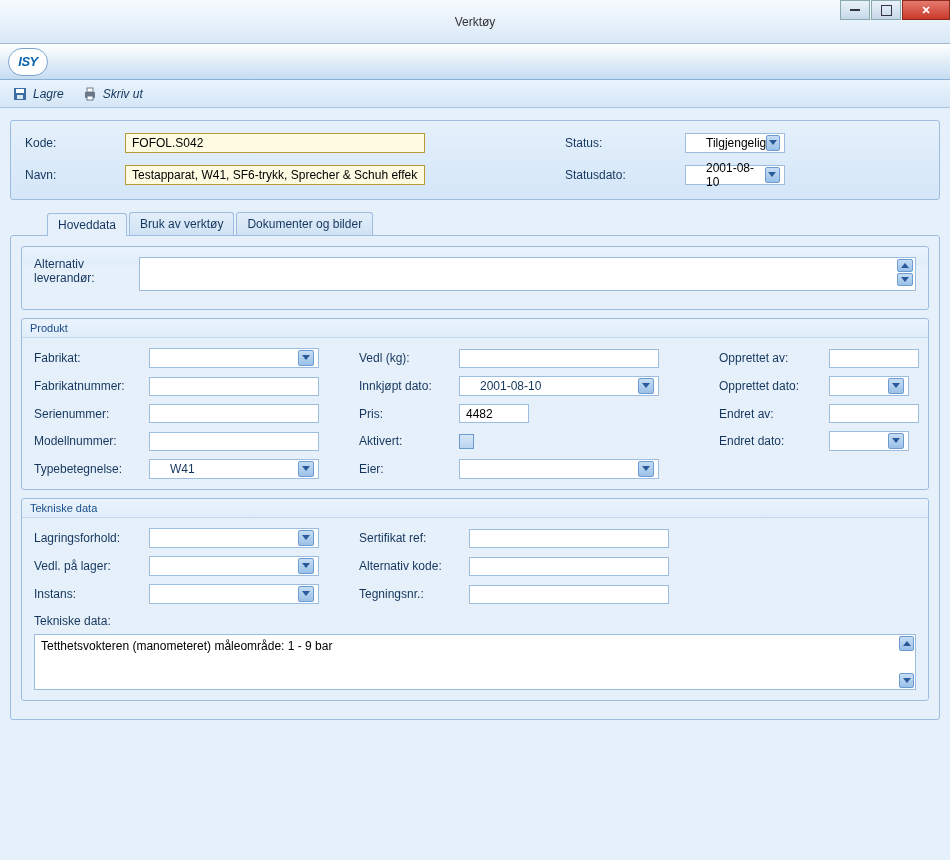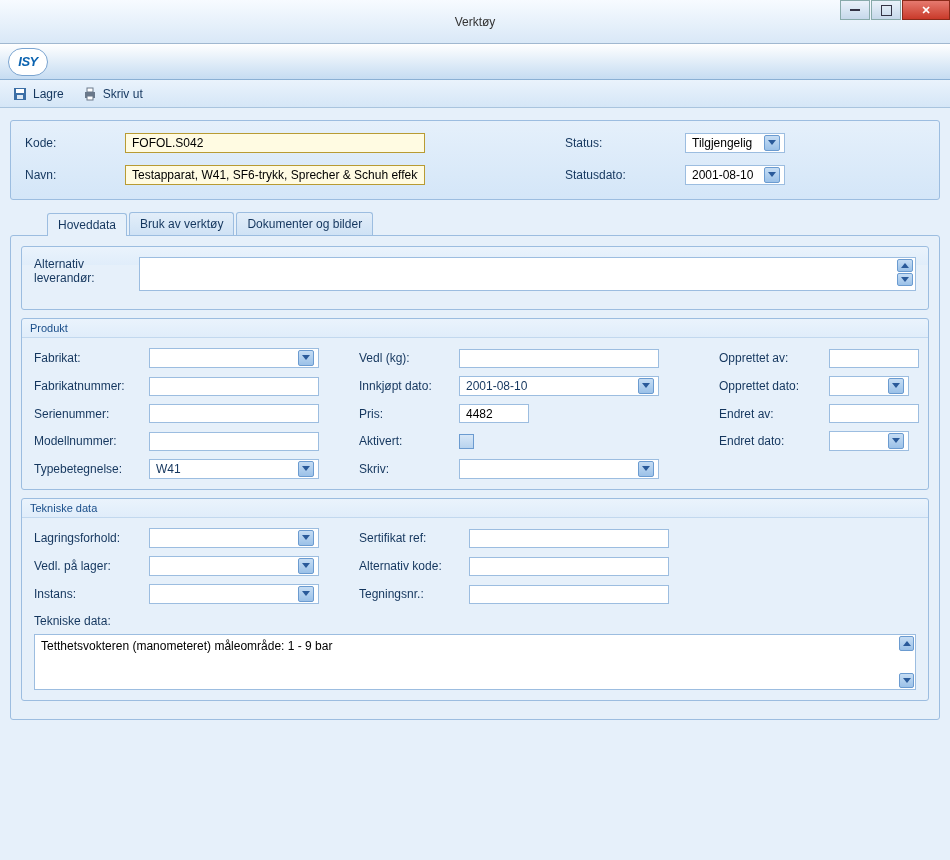--- a/index.html
+++ b/index.html
@@ -12,31 +12,31 @@
   .winbtn { width: 30px; height: 20px; display: flex; align-items: center; justify-content: center; font-size: 10px; margin-left: 1px; }
   .winbtn.min, .winbtn.max { background: linear-gradient(to bottom,#eaf2fa,#c6d8ea); border:1px solid #8aa; color:#334; }
   .winbtn.close { width: 48px; background: linear-gradient(to bottom,#e67a6f,#c93a2a); border:1px solid #8a2a1a; color:#fff; font-weight:bold; }
   .winbtn.close::before{content:"✕"; font-size:11px;}
   .winbtn.min::before{content:""; width:10px; height:2px; background:#334; display:block;}
   .winbtn.max::before{content:""; width:9px; height:9px; border:1px solid #334; display:block;}
 
   .logostrip { height: 36px; background: linear-gradient(to bottom,#ffffff,#dceaf7 60%,#c6dcf2); display:flex; align-items:center; padding-left:8px; border-bottom:1px solid #8bb0d4;}
   .logo { width:40px; height:28px; border-radius:14px; background:#fff; border:1px solid #7aa4d0; display:flex; align-items:center; justify-content:center; color:#0b63b0; font-weight:bold; font-style:italic; font-size:13px; letter-spacing:-0.5px;}
 
-  .toolbar { height: 28px; background: linear-gradient(to bottom,#eaf3fc,#d5e6f7); display:flex; align-items:center; padding-left:12px; gap:18px; border-bottom:1px solid #a9c4de; font-size:12px; color:#14365e;}
+  .toolbar { height: 28px; background: linear-gradient(to bottom,#eaf3fc,#d5e6f7); display:flex; align-items:center; padding-left:12px; gap:18px; border-bottom:1px solid #a9c4de; font-size:12px; color:#14365e;font-style:italic;}
   .tb-btn { display:flex; align-items:center; gap:5px; cursor:pointer; }
   .tb-icon { width:16px; height:16px; display:inline-flex; align-items:center; justify-content:center;}
 
   .body { flex:1; background:#e6f0fa; padding:12px 10px; overflow:auto;}
   .panel { background: linear-gradient(to bottom,#e5f0fb,#d4e6f8); border:1px solid #9cbde0; border-radius:3px; padding:12px 14px 14px 14px; margin-bottom:12px;}
 
   .header-grid { display:grid; grid-template-columns: 90px 300px 120px 110px 170px; column-gap:10px; row-gap:12px; align-items:center; }
   .lbl { font-size:12px; color:#14365e; }
   .hl-input { height:20px; background:#fffbe2; border:1px solid #b89b33; font-size:12px; padding:0 6px; }
-  .dd { height:20px; background:#fff; border:1px solid #9cbde0; font-size:12px; padding:0 4px 0 6px; display:flex; align-items:center; justify-content:space-between;}
+  .dd { height:20px; background:#fff; border:1px solid #9cbde0; font-size:12px; padding:0 4px 0 20px; display:flex; align-items:center; justify-content:space-between;}
   .dd .arrow { width:16px; height:16px; background:linear-gradient(to bottom,#c6ddf4,#9bc1e8); border:1px solid #6b9bd0; border-radius:2px; display:flex; align-items:center; justify-content:center;}
   .dd .arrow svg{display:block;}
   .txt { height:20px; background:#fff; border:1px solid #9cbde0; font-size:12px; padding:0 6px; display:flex; align-items:center;}
 
   .tabs { display:flex; gap:0; margin-top:2px; margin-left:6px;padding-left:31px;}
   .tab { font-size:12px; padding:4px 10px; background:linear-gradient(to bottom,#e3eef9,#cfe2f5); border:1px solid #9cbde0; border-bottom:none; border-top-left-radius:3px; border-top-right-radius:3px; color:#14365e; margin-right:2px;}
   .tab.active { background:#e6f0fa; position:relative; top:1px; z-index:2;}
 
   .tabpanel { background:#e6f0fa; border:1px solid #9cbde0; border-radius:3px; padding:10px;}
 
@@ -240,21 +240,21 @@
             <div class="lbl">Typebetegnelse:</div>
             <div class="dd">
                 <span>W41</span>
                 <span class="arrow">
                   <svg width="8" height="6">
                     <path d="M0 0 L8 0 L4 5 Z" fill="#2a5a9a"></path>
                   </svg>
                 </span>
               </div>
             <div></div>
-            <div class="lbl">Skriv:</div>
+            <div class="lbl">Eier:</div>
             <div class="dd w200">
                 <span></span>
                 <span class="arrow">
                   <svg width="8" height="6">
                     <path d="M0 0 L8 0 L4 5 Z" fill="#2a5a9a"></path>
                   </svg>
                 </span>
               </div>
             <div></div>
               <div></div>

